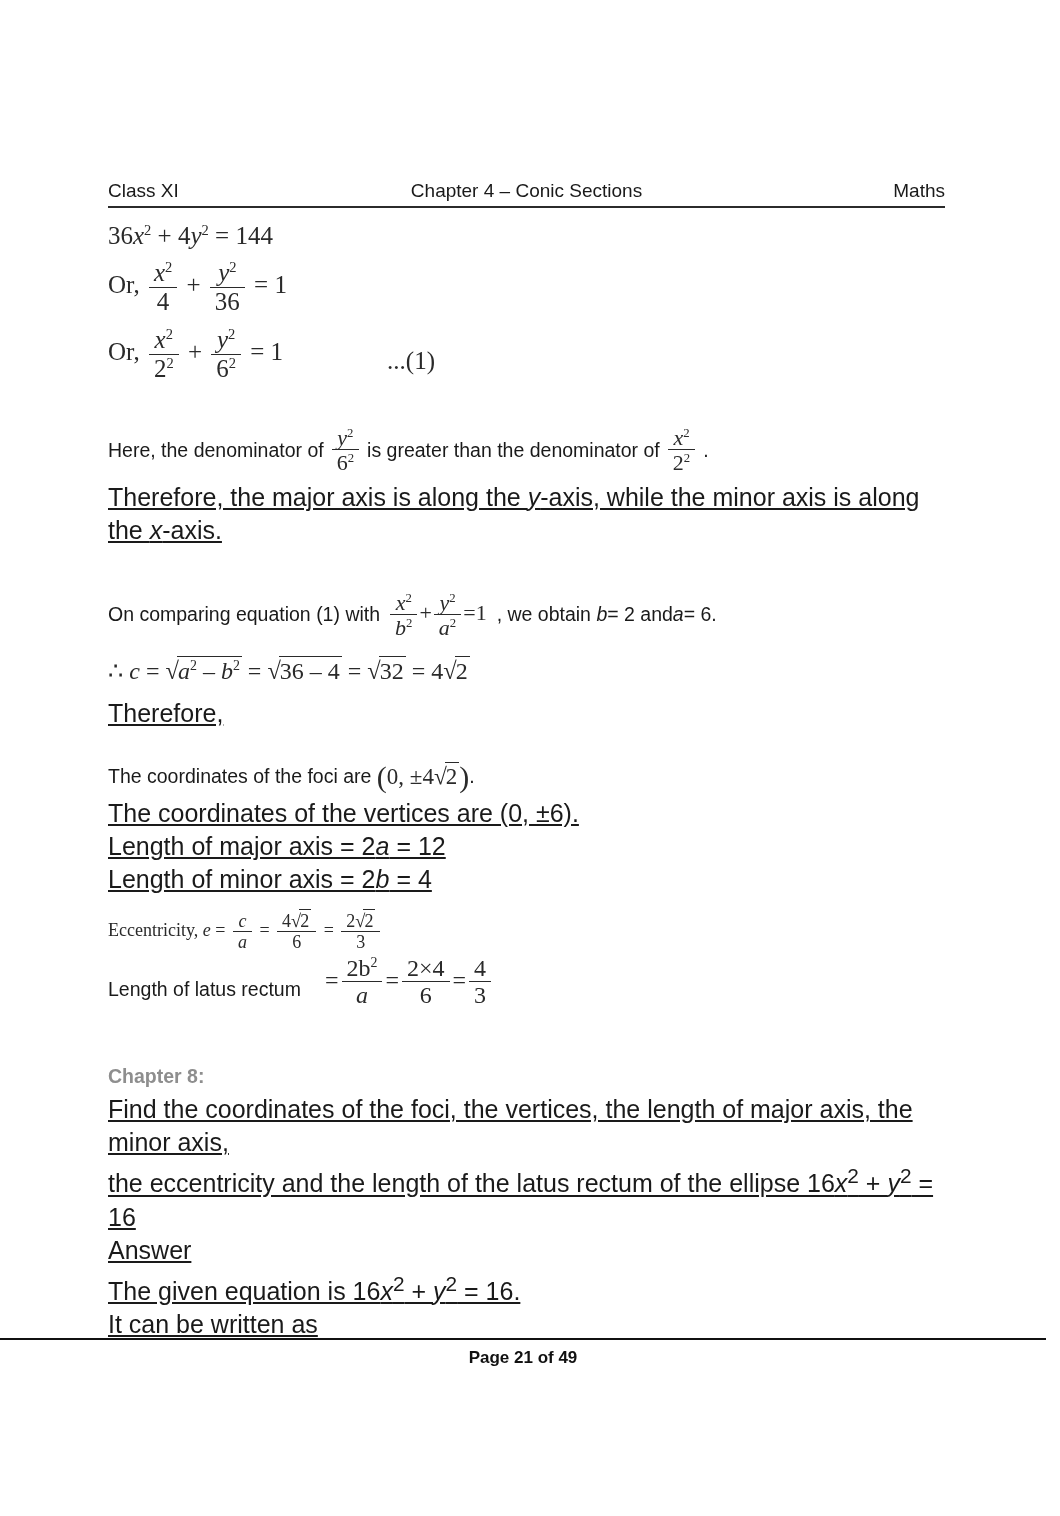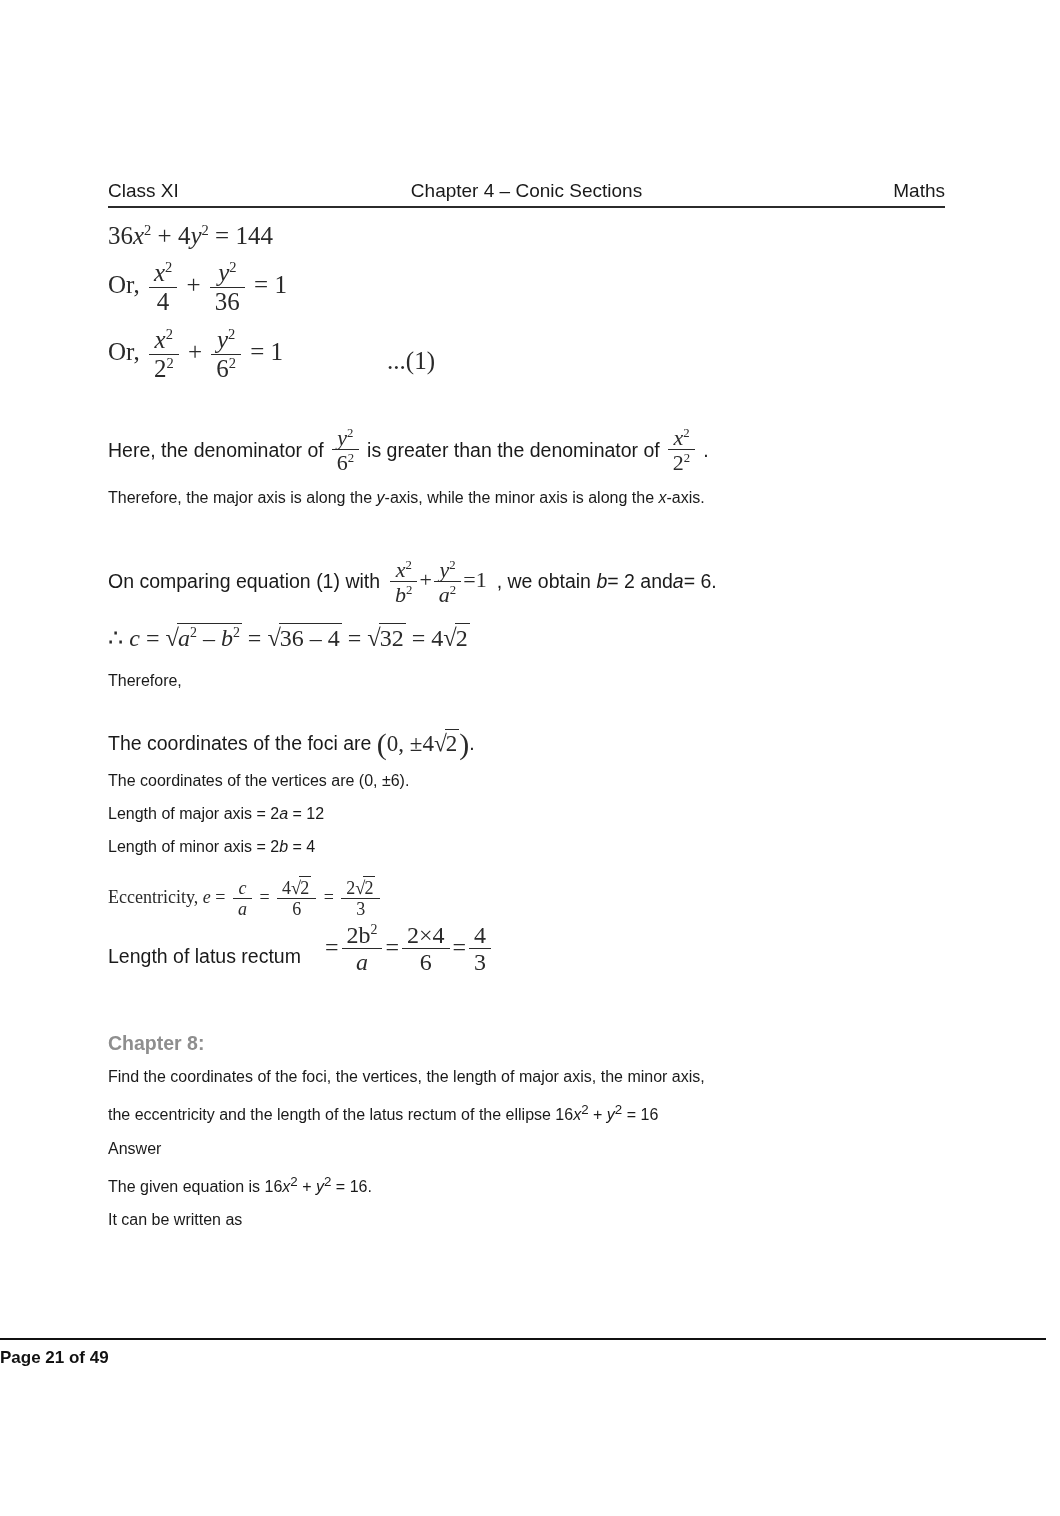--- a/index.html
+++ b/index.html
@@ -33,21 +33,21 @@
   .header .h-mid   { width: 44%; text-align: center; }
   .header .h-right { width: 28%; text-align: right; }
 
   
   .content {
     position: absolute;
     left: 108px;
     top: 222px;
     width: 852px;
   }
-  .para { font-size: 16px; line-height: 33px; color: #1a1a1a; margin: 0; }
+  .para { font-size: 25px; line-height: 33px; color: #1a1a1a; margin: 0; text-decoration: underline; }
   .gap-md { height: 18px; }
   .gap-lg { height: 30px; }
 
   i, .it { font-style: italic; }
 
   
   .math {
     font-family: "Liberation Serif", "DejaVu Serif", serif;
     color: #2a2a2a;
     font-size: 25px;
@@ -130,21 +130,21 @@
     top: 1338px;
     width: 1046px;
     height: 0;
     border-top: 2.5px solid #111111;
   }
   .footer-text {
     position: absolute;
     left: 0px;
     top: 1348px;
     width: 1046px;
-    text-align: left;
+    text-align: center;
     font-size: 17px;
     font-weight: bold;
     color: #111111;
   }
 </style>
 </head>
 <body>
 
 <div class="page">
 

